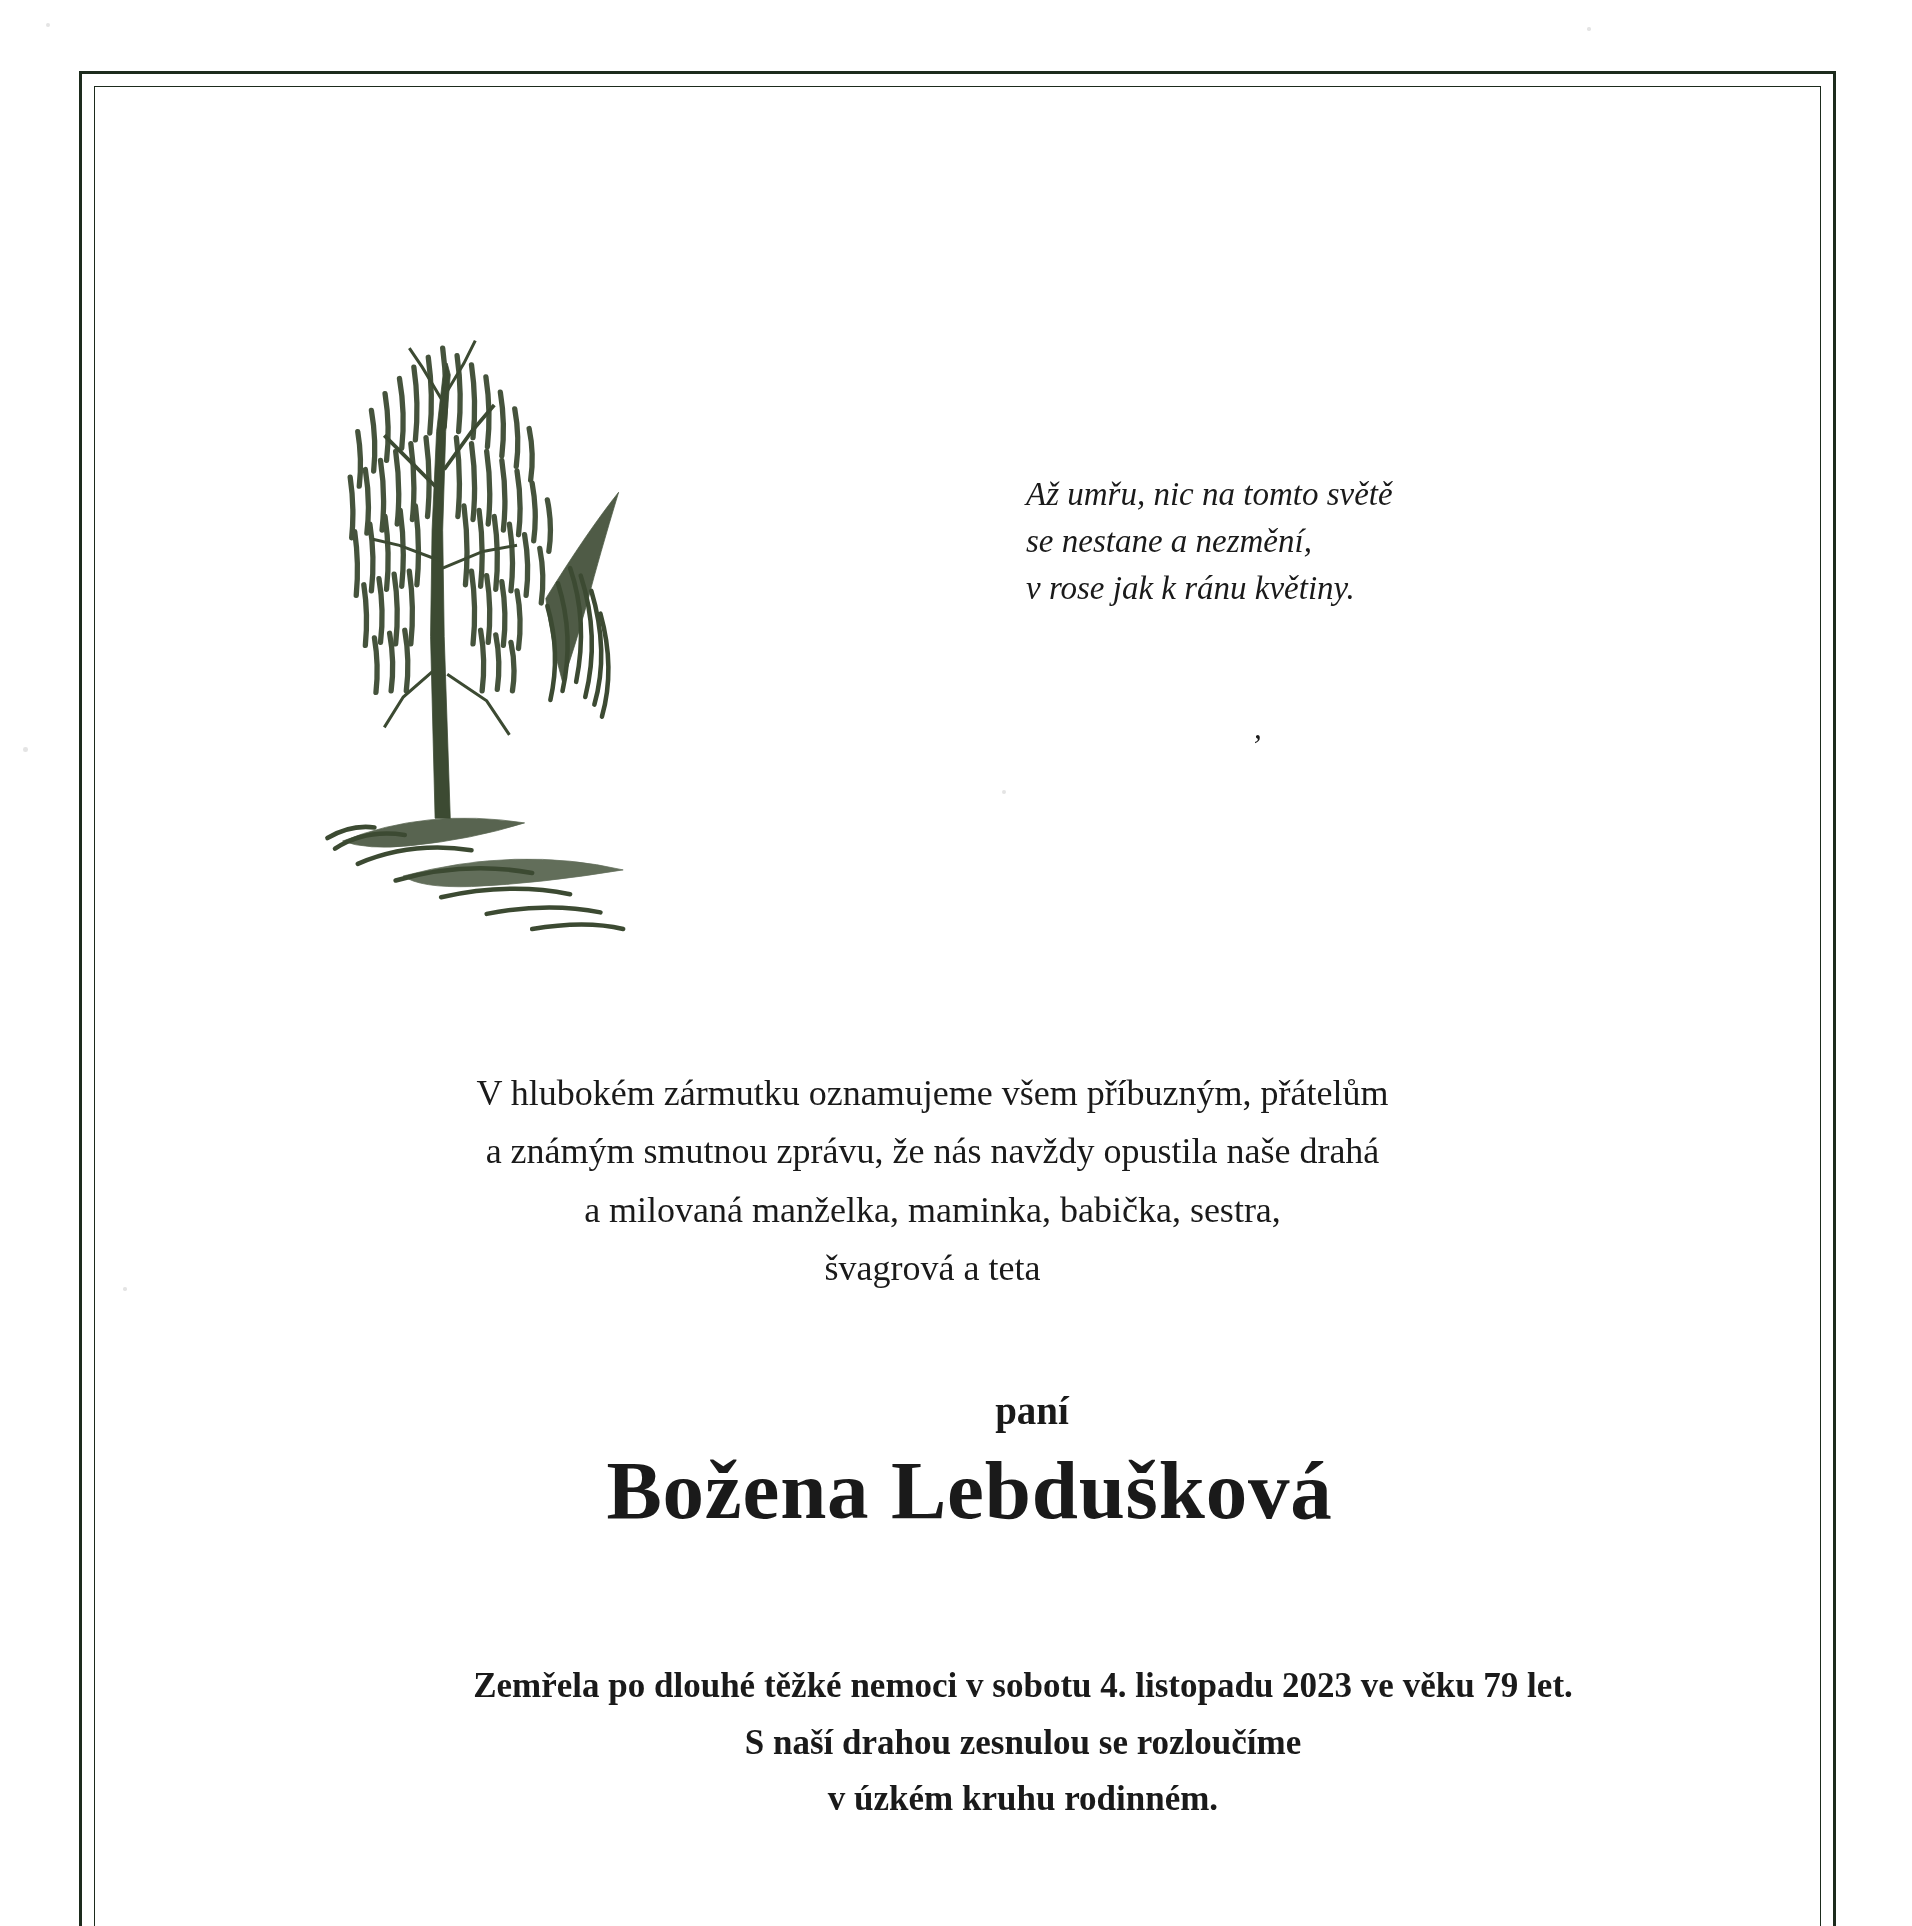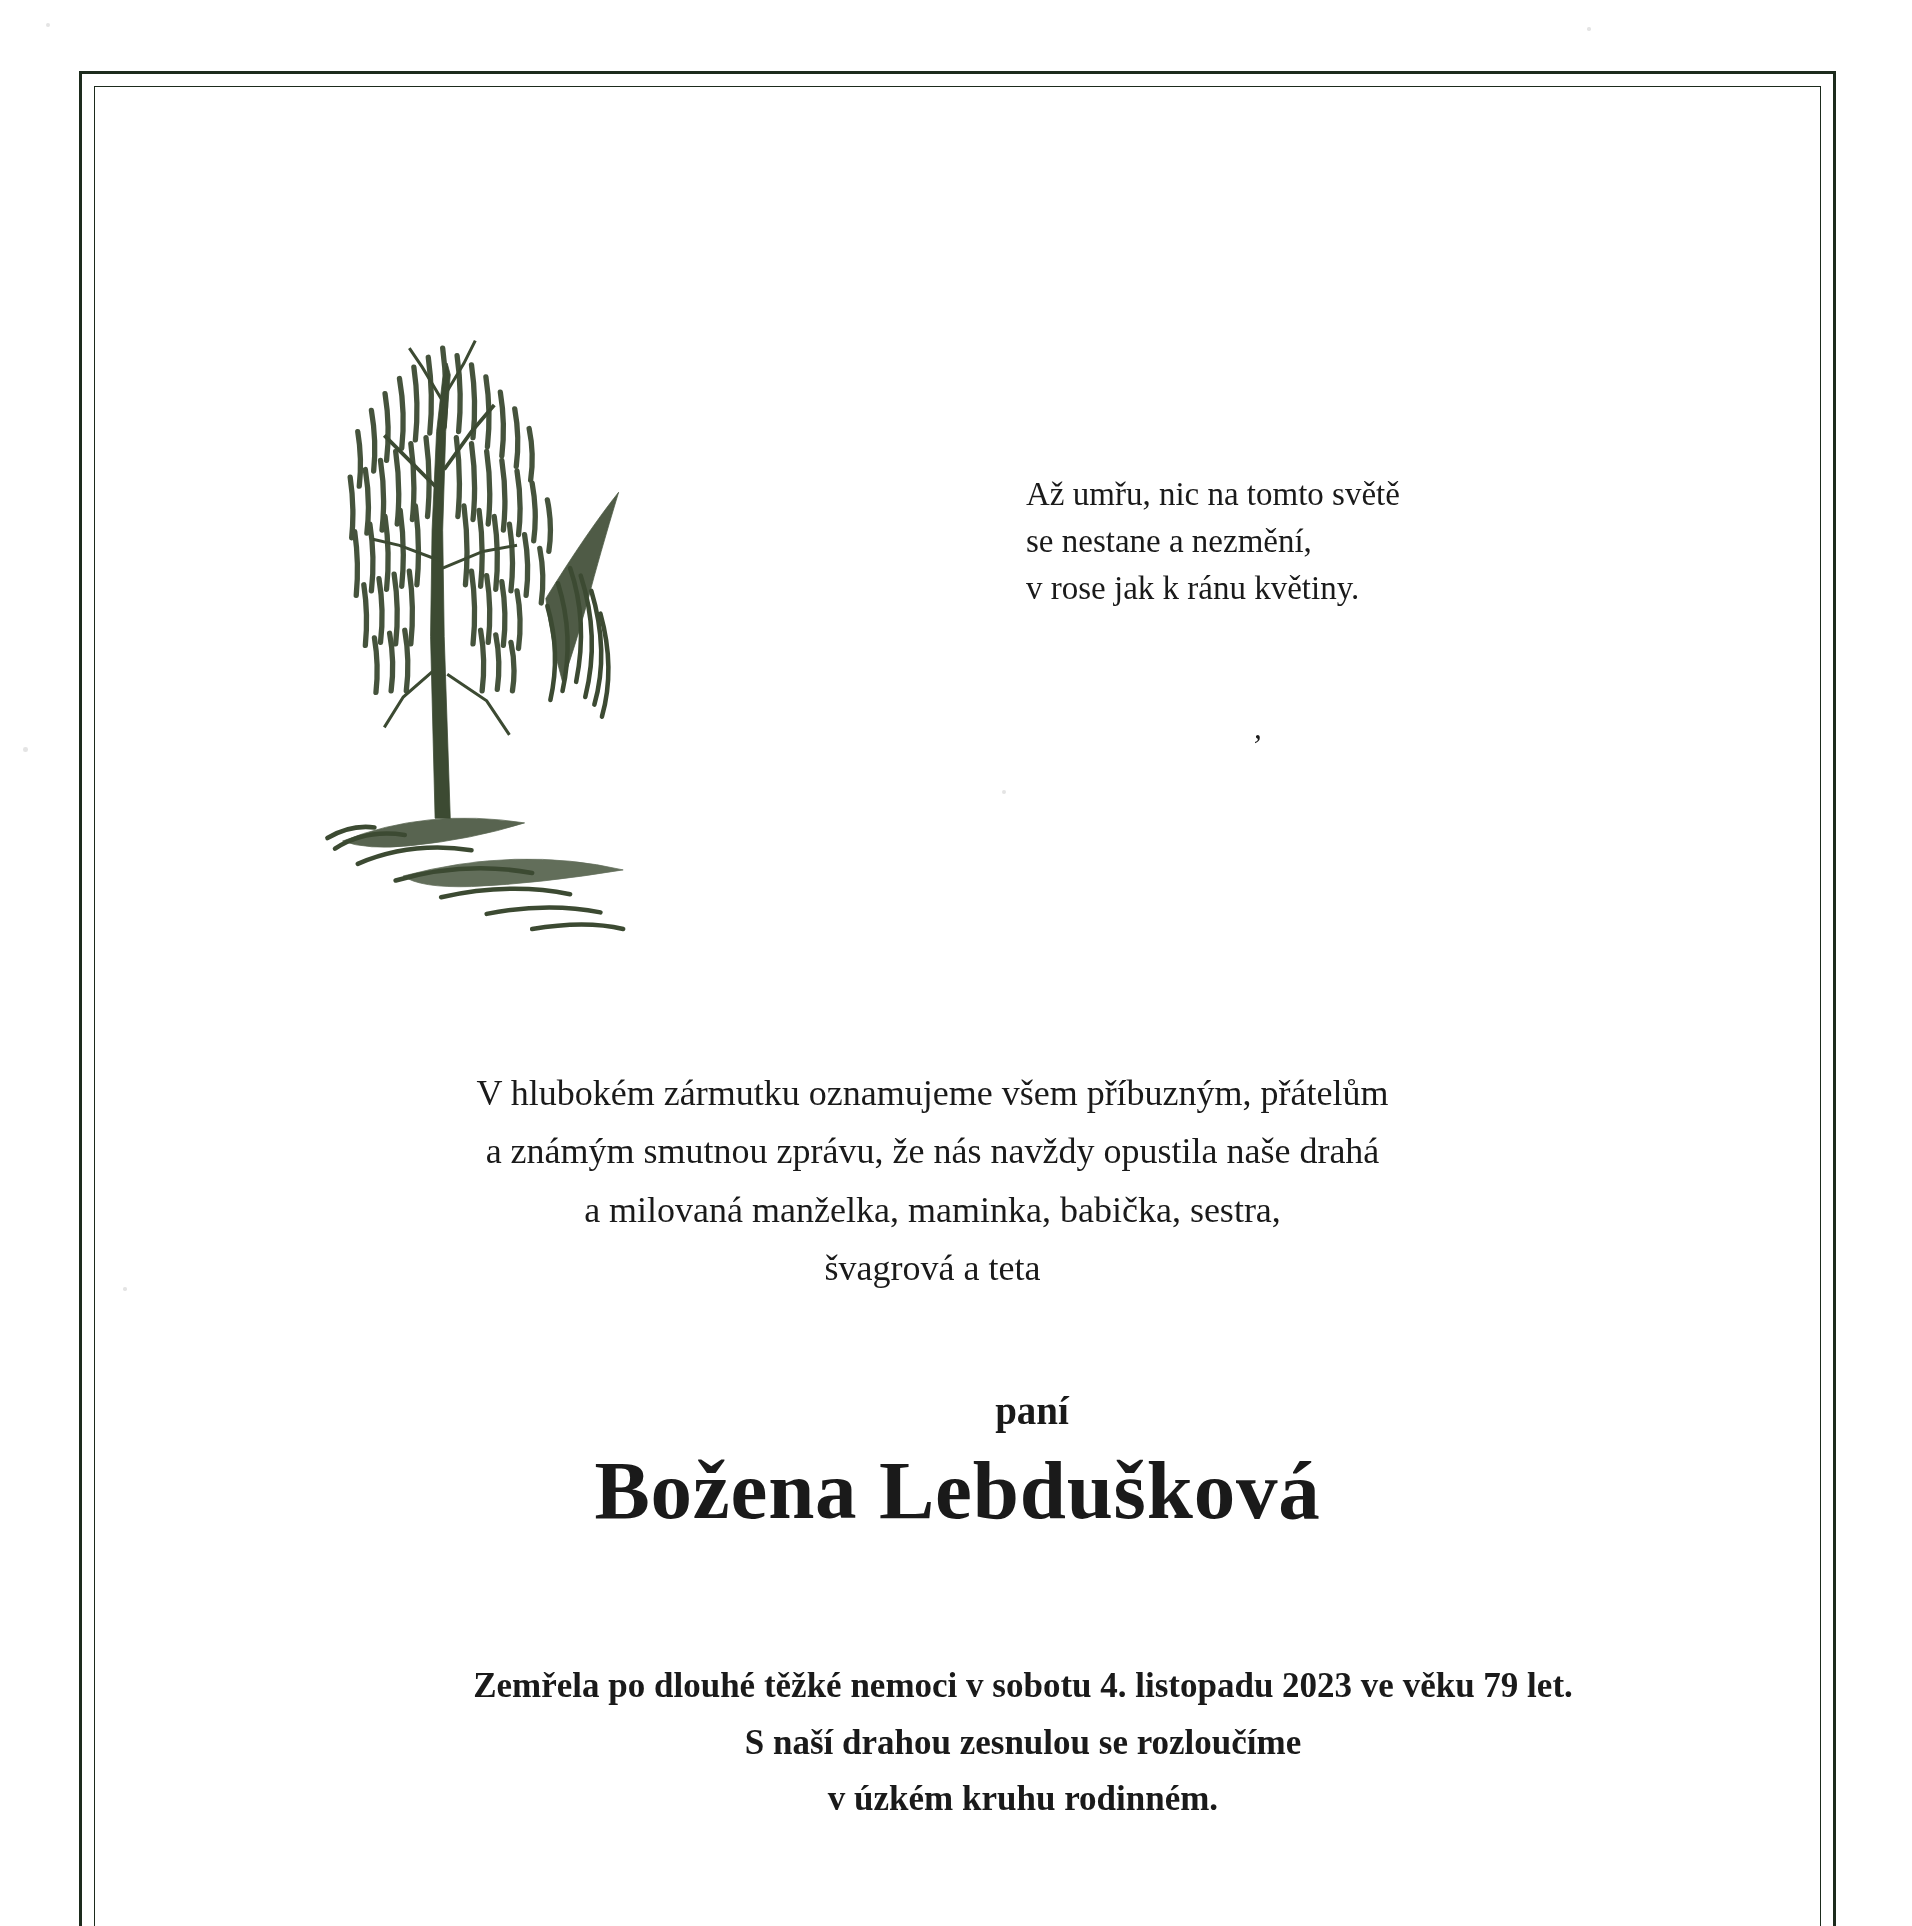--- a/index.html
+++ b/index.html
@@ -63,20 +63,21 @@
     height: 732px;
   }
   .tree svg { width: 100%; height: 100%; display: block; }
 
   
   .poem {
     position: absolute;
     left: 932px;
     top: 385px;
     width: 578px;
+    font-style: italic;
     font-size: 33px;
     line-height: 1.42;
     color: #1a1a1a;
     text-align: left;
   }
   .poem .author {
     display: block;
     text-align: right;
     padding-right: 15.4px;
     margin-top: 2.3px;
@@ -107,21 +108,21 @@
     left: 0;
     top: 1302px;
     width: 1876px;
     text-align: center;
     font-weight: bold;
     font-size: 39px;
   }
 
   .name {
     position: absolute;
-    left: 0;
+    left: 12px;
     top: 1356px;
     width: 1727px;
     text-align: center;
     font-weight: bold;
     font-size: 83px;
     letter-spacing: 0.8px;
   }
 
   .died {
     position: absolute;

